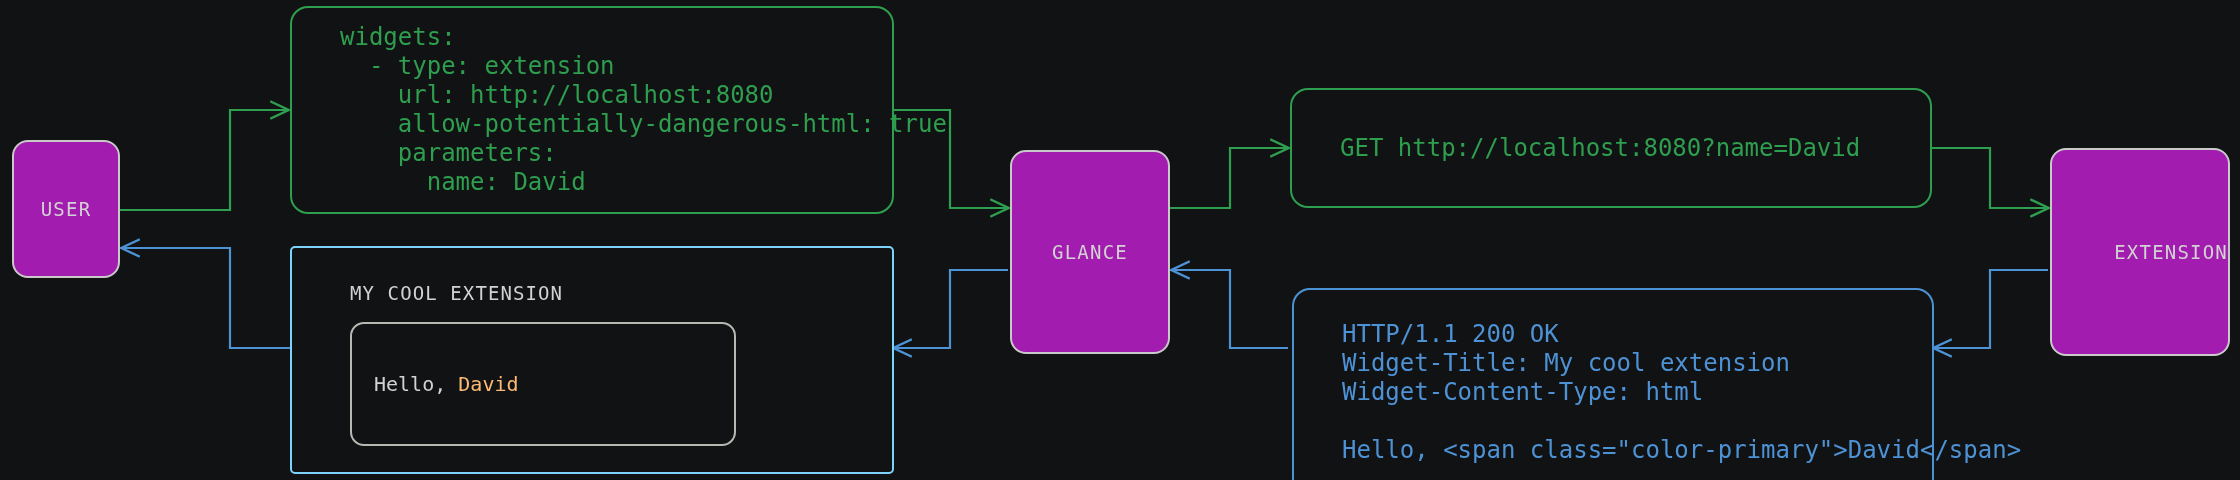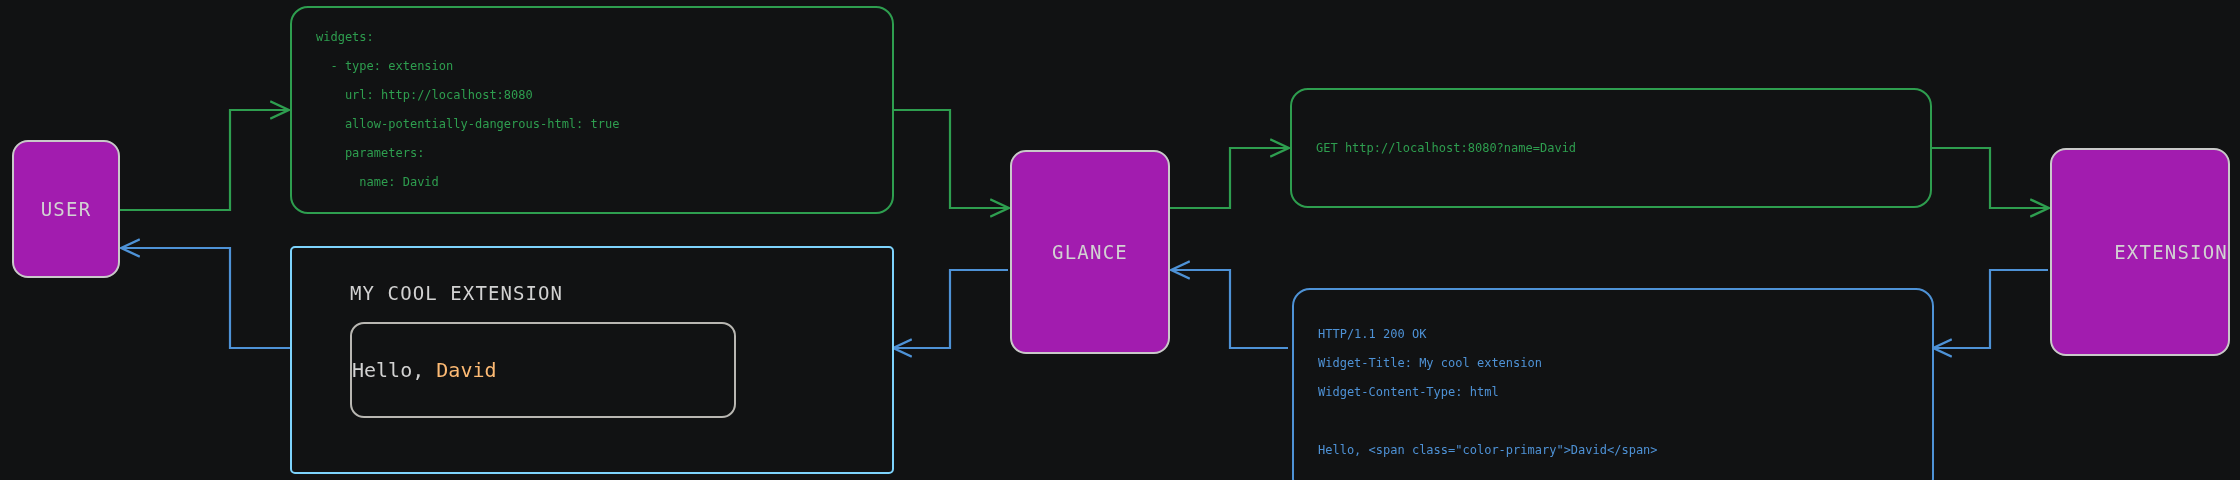--- a/index.html
+++ b/index.html
@@ -44,25 +44,25 @@
     border-radius: 18px;
     border: 2px solid #2e9e4f;
     box-sizing: border-box;
     background: #111213;
     display: flex;
     align-items: center;
   }
   .codebox.blue { border-color: #4e92d6; margin-top: 42px; }
   .code {
     font-family: "DejaVu Sans Mono", monospace;
-    font-size: 12px;
+    font-size: 24px;
     line-height: 29px;
     white-space: pre;
     color: #2e9e4f;
-    padding-left: 24px;
+    padding-left: 48px;
   }
   .code.blue { color: #4e92d6; }
   .widgetbox {
     position: absolute;
     border-radius: 5px;
     border: 2px solid #7dd3fc;
     box-sizing: border-box;
     background: #111213;
     padding: 34px 44px;
   }
@@ -70,25 +70,26 @@
     font-family: "DejaVu Sans Mono", monospace;
     font-size: 19px;
     letter-spacing: 1.1px;
     color: #d2d2d2;
     margin: 0 0 18px 14px;
   }
   .widget-card {
     border: 2px solid #b9b7b2;
     border-radius: 14px;
     box-sizing: border-box;
-    height: 96px;
+    height: 124px;
     margin-left: 14px;
     margin-right: 112px;
     display: flex;
     align-items: center;
+    padding-left: 22px;
   }
   .widget-card-text {
     font-family: "DejaVu Sans Mono", monospace;
     font-size: 20px;
     color: #d2d2d2;
     white-space: pre;
   }
   .accent-name { color: #fdba74; }
 </style>
 </head>

